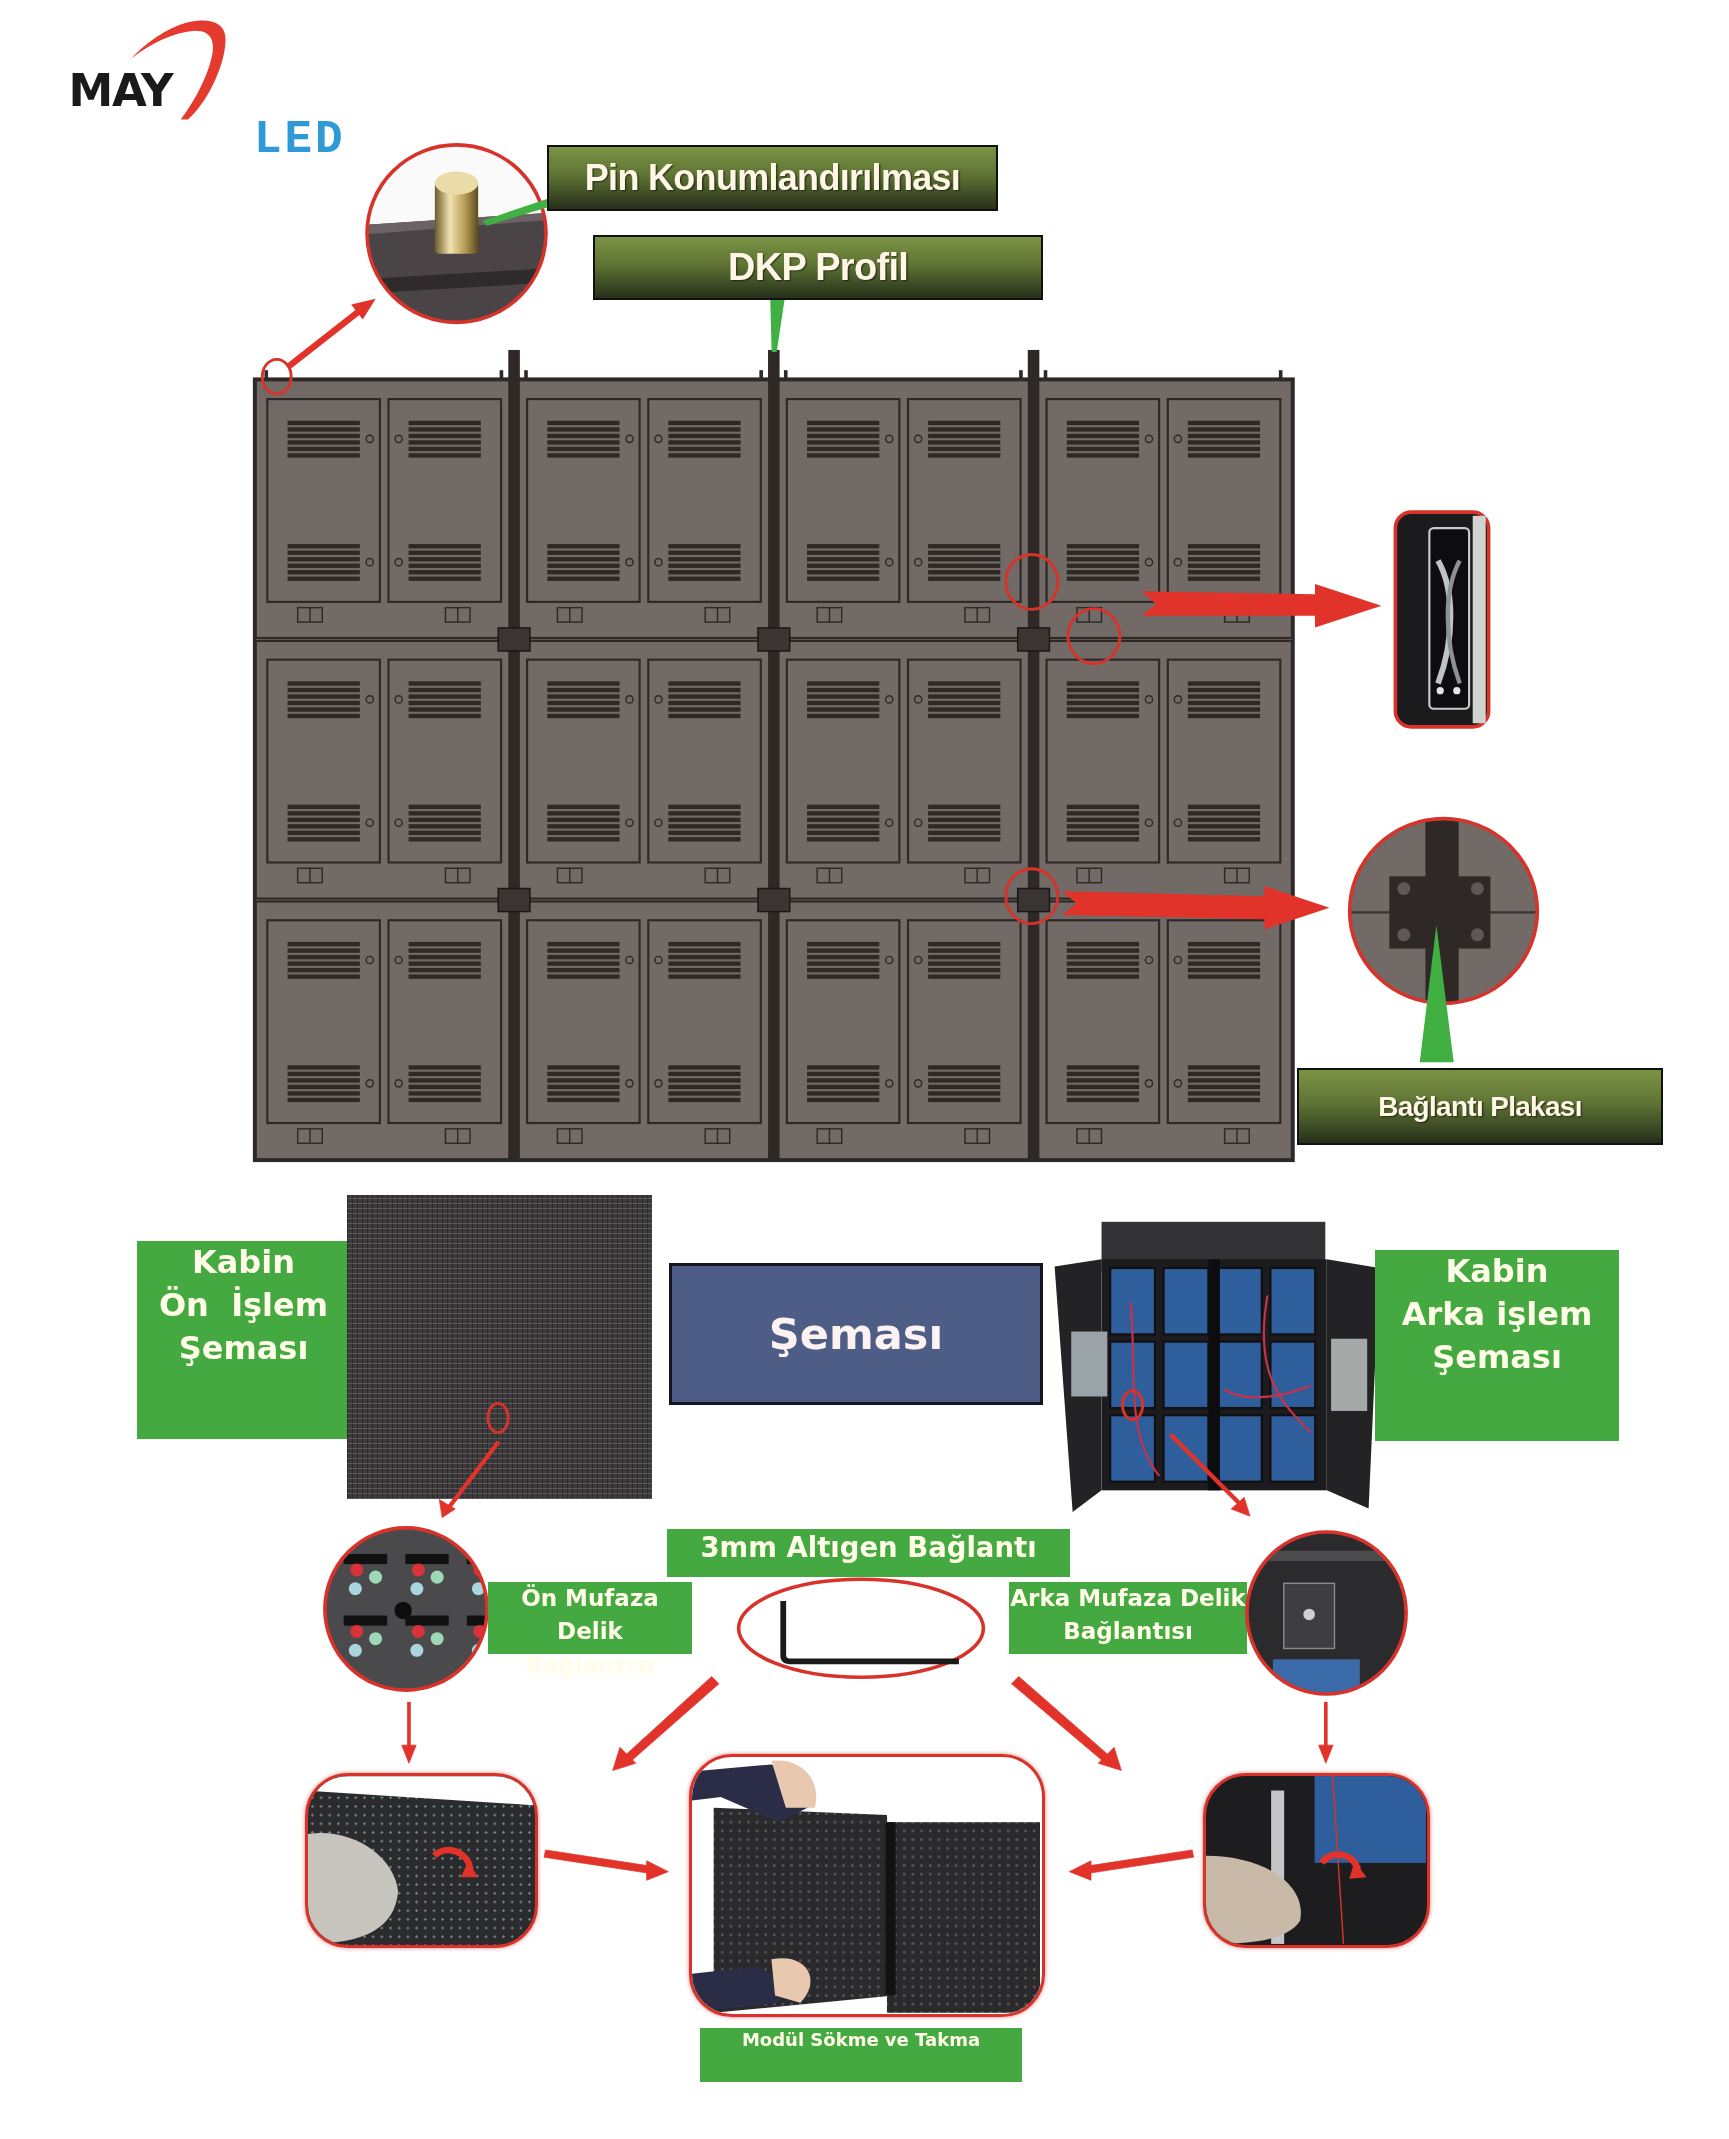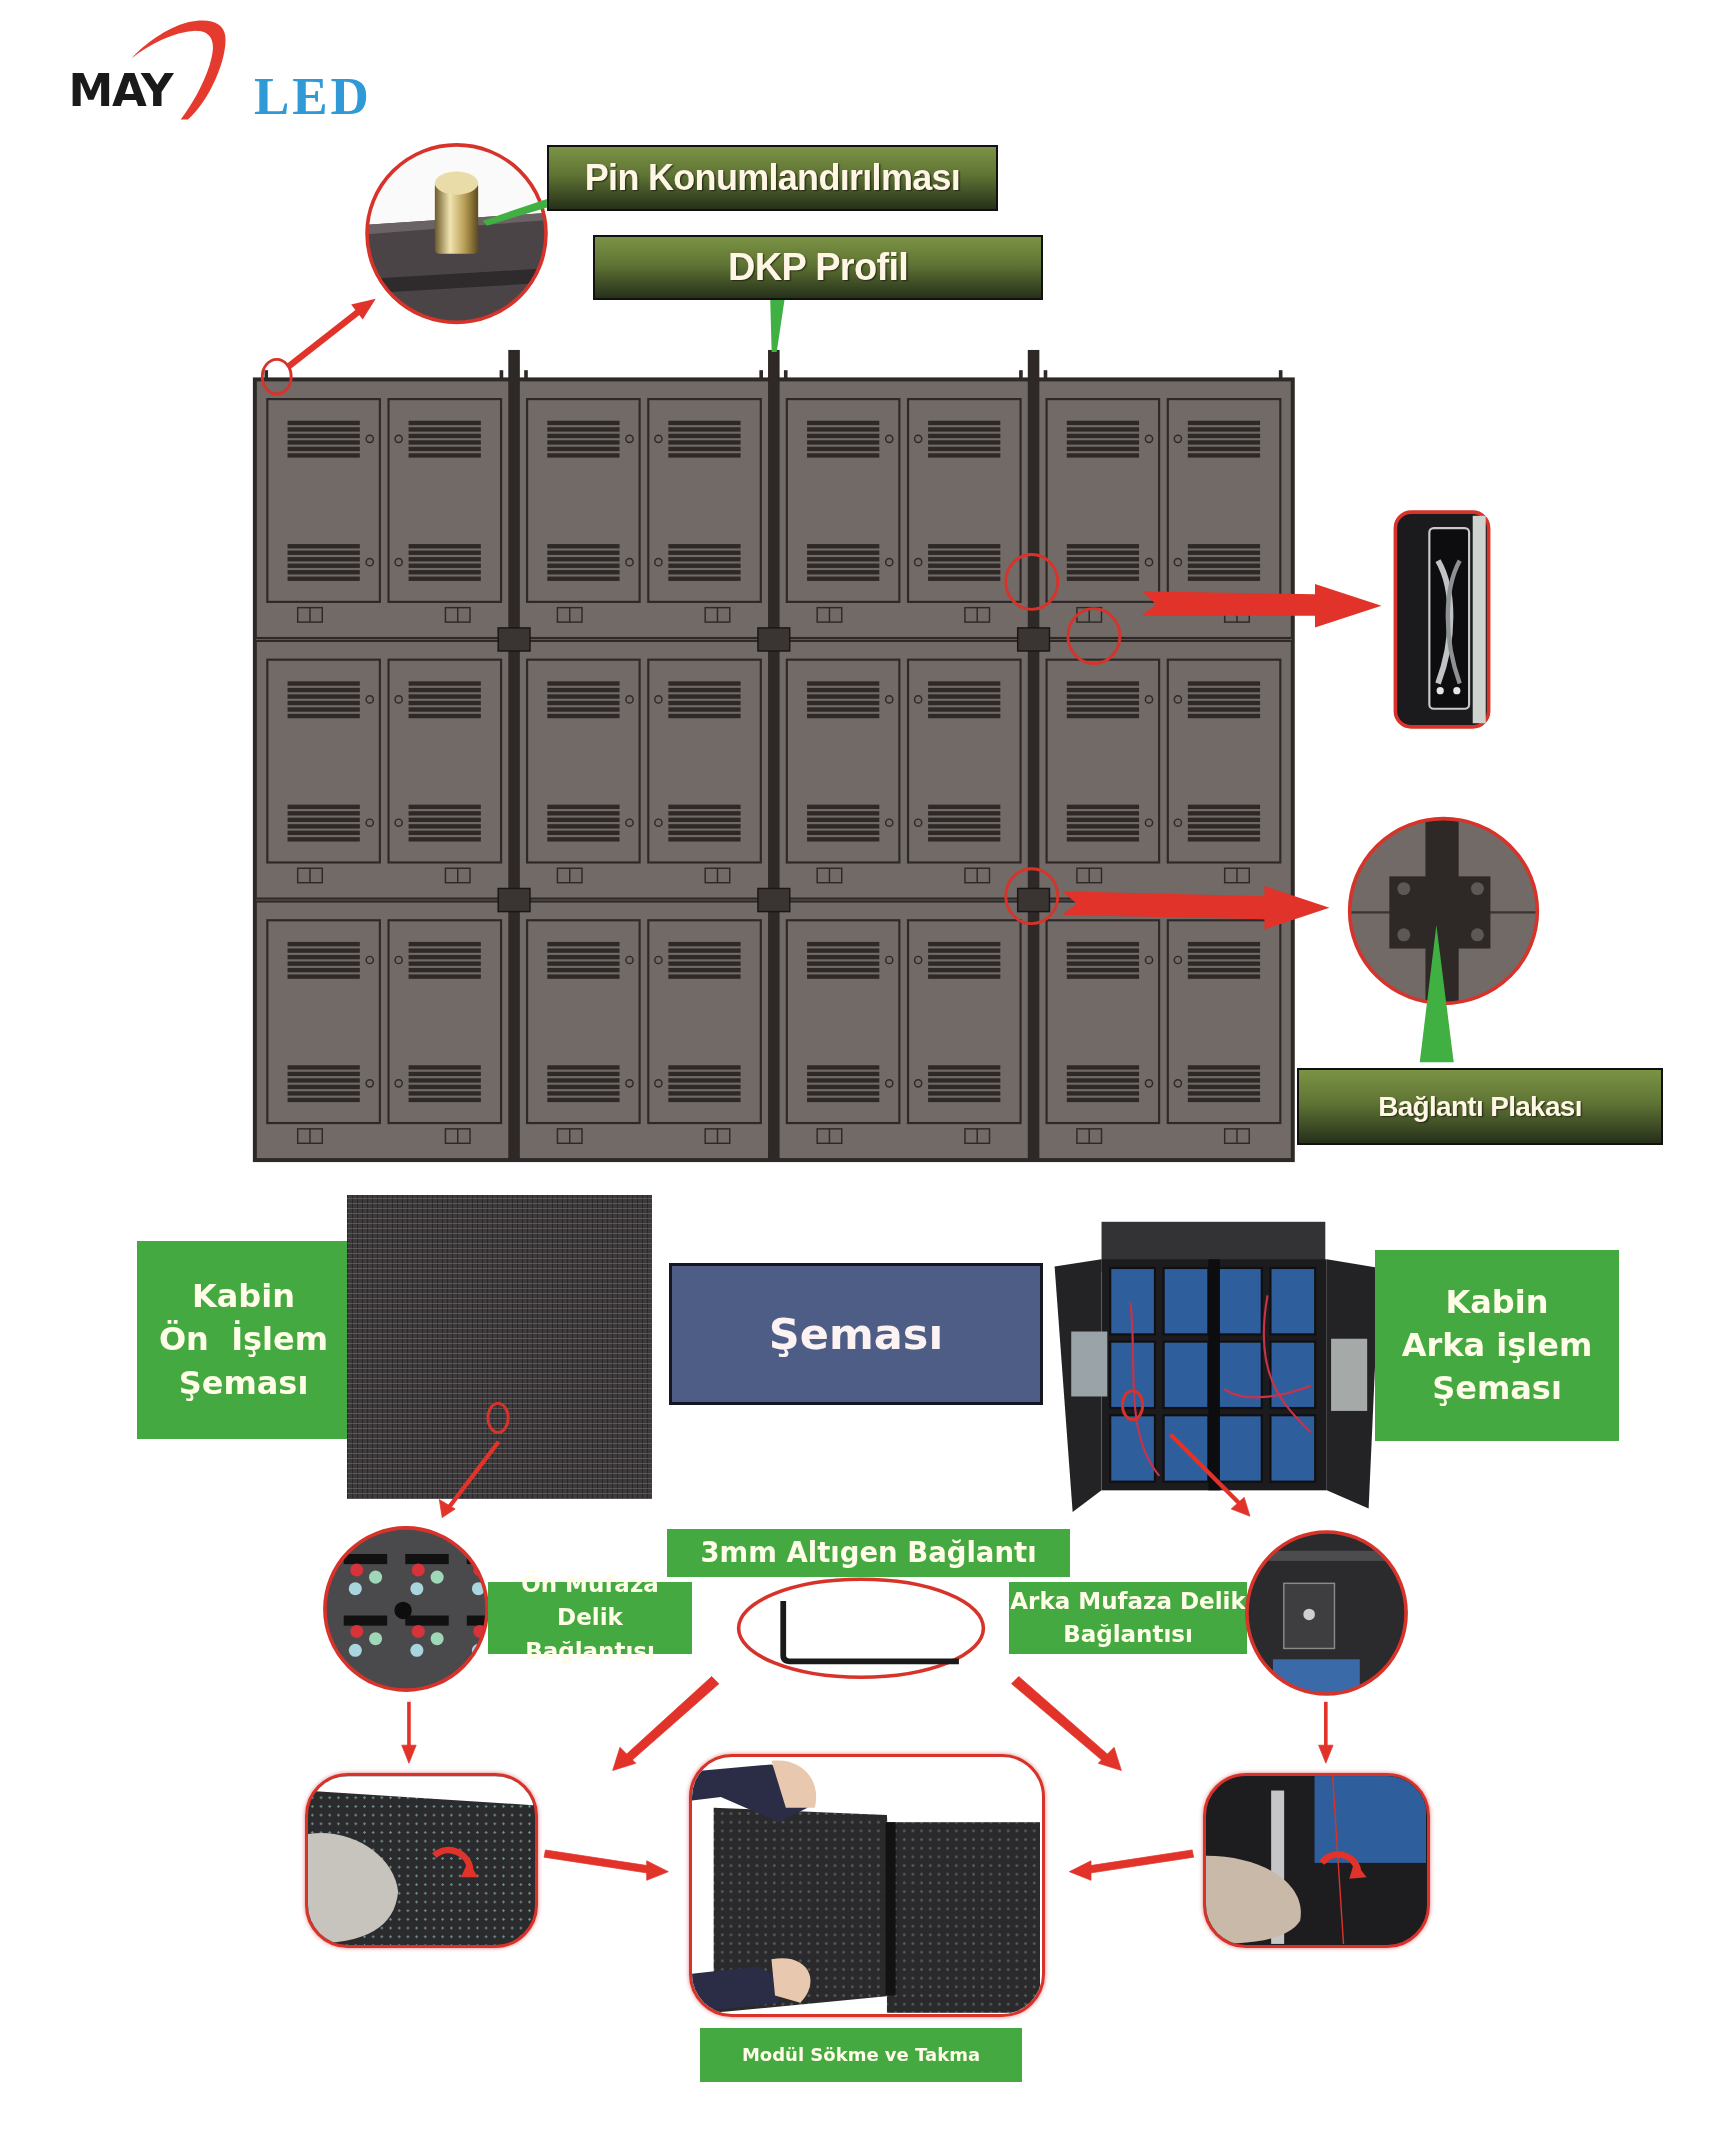--- a/index.html
+++ b/index.html
@@ -8,30 +8,30 @@
   svg.layer { position:absolute; left:0; top:0; }
   .dk-label {
     position:absolute; box-sizing:border-box; border:2.9px solid #111;
     background:linear-gradient(to bottom, #7b9345 0%, #5f7434 45%, #26301a 100%);
     color:#fff6e6; display:flex; align-items:center; justify-content:center;
     font-family:Liberation Sans, sans-serif; font-weight:bold; letter-spacing:-0.7px;
     text-shadow:1.4px 1.4px 1.4px rgba(0,0,0,0.5);
   }
   .gr-label {
     position:absolute; box-sizing:border-box; background:#45a942; color:#fffde8;
-    display:flex; flex-direction:column; align-items:center; justify-content:center; text-align:center;
+    display:flex; flex-direction:column; align-items:center; justify-content:flex-start; text-align:center;
     font-family:"DejaVu Sans", sans-serif; font-weight:bold; line-height:1.35;
   }
   .bl-label {
     position:absolute; box-sizing:border-box; background:#4d5d86; border:3.6px solid #14171f; color:#fdf2f2;
     display:flex; flex-direction:column; align-items:center; justify-content:center; text-align:center;
     font-family:"DejaVu Sans", sans-serif; font-weight:bold; line-height:1.35;
   }
   .logo-may { position:absolute; font-family:"DejaVu Sans", sans-serif; font-weight:bold; color:#1a1a1a; font-size:45px; letter-spacing:-1.4px; }
-  .logo-led { position:absolute; font-family:Liberation Serif, serif; color:#2f9ad6; font-size:53px; letter-spacing:2.9px; font-weight:bold; -webkit-text-stroke:0; }
+  .logo-led { position:absolute; font-family:Liberation Mono, monospace; color:#2f9ad6; font-size:46px; letter-spacing:2.9px; font-weight:bold;margin-top:48px; -webkit-text-stroke:0; }
   .photo { position:absolute; box-sizing:border-box; overflow:hidden; }
   .rnd { border:3.6px solid #d8332a; border-radius:43px; box-shadow:0 0 4.3px rgba(200,40,40,0.6); }
 </style>
 </head>
 <body>
 
 <div class="abs" style="left:65px;top:14.5px;width:325px;height:108px;text-align:center;">
   <svg class="layer" width="325" height="108" viewBox="0 0 450 150">
     <path d="M170 145 C 200 120, 225 60, 222 30 C 220 10, 200 4, 170 10 C 140 18, 110 40, 92 60 C 118 40, 150 24, 180 22 C 205 22, 210 40, 200 70 C 190 100, 175 125, 160 145 Z" fill="#e53a2e"></path>
   </svg>

